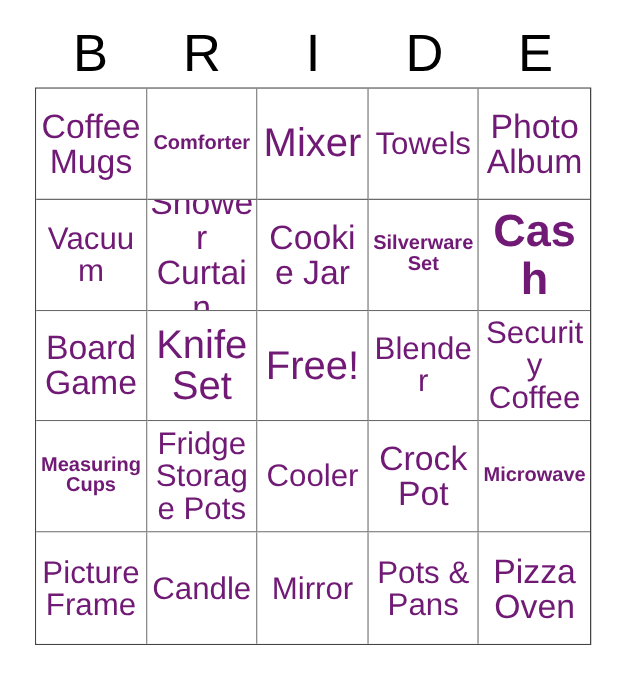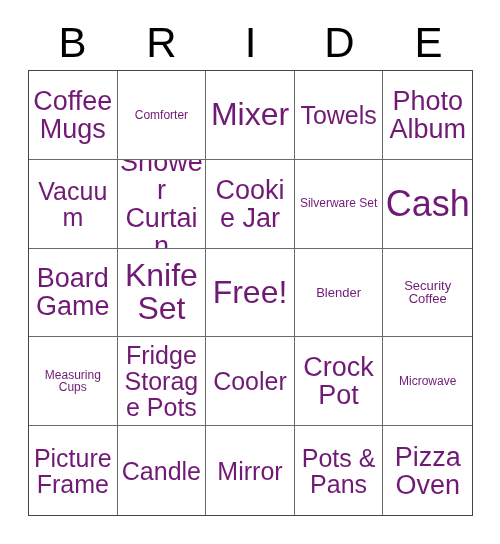--- a/index.html
+++ b/index.html
@@ -82,26 +82,26 @@
     width: 100%;
     text-align: center;
     line-height: 1.04;
     font-weight: 400;
     word-wrap: break-word;
     color: #701a75;
     user-select: none;
   }
 
   
-  .fs-xxl  { font-size: 36px; }
+  .fs-xxl  { font-size: 36px; font-weight: bold; }
   .fs-xl   { font-size: 32px; }
   .fs-lg   { font-size: 27px; }
   .fs-md   { font-size: 25px; }
-  .fs-sm   { font-size: 13px; }
-  .fs-xs   { font-size: 12px; }
+  .fs-sm   { font-size: 25px; }
+  .fs-xs   { font-size: 16px; font-weight: bold; }
 </style>
 </head>
 <body>
 
 <div id="card">
 
   <div id="header-row">
     <div class="header-letter">B</div>
     <div class="header-letter">R</div>
     <div class="header-letter">I</div>

